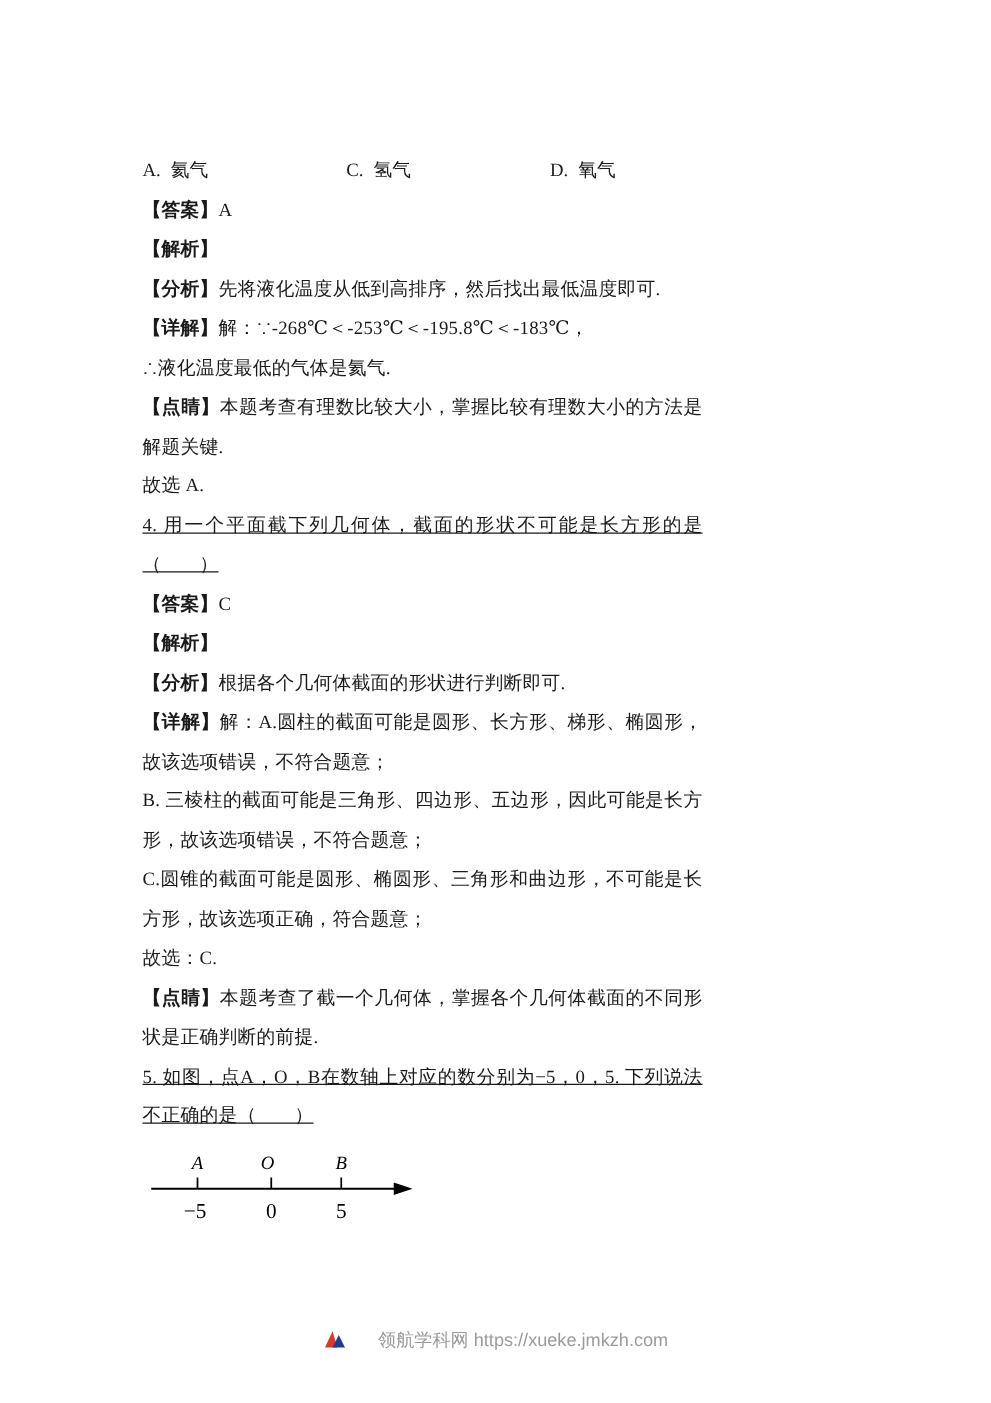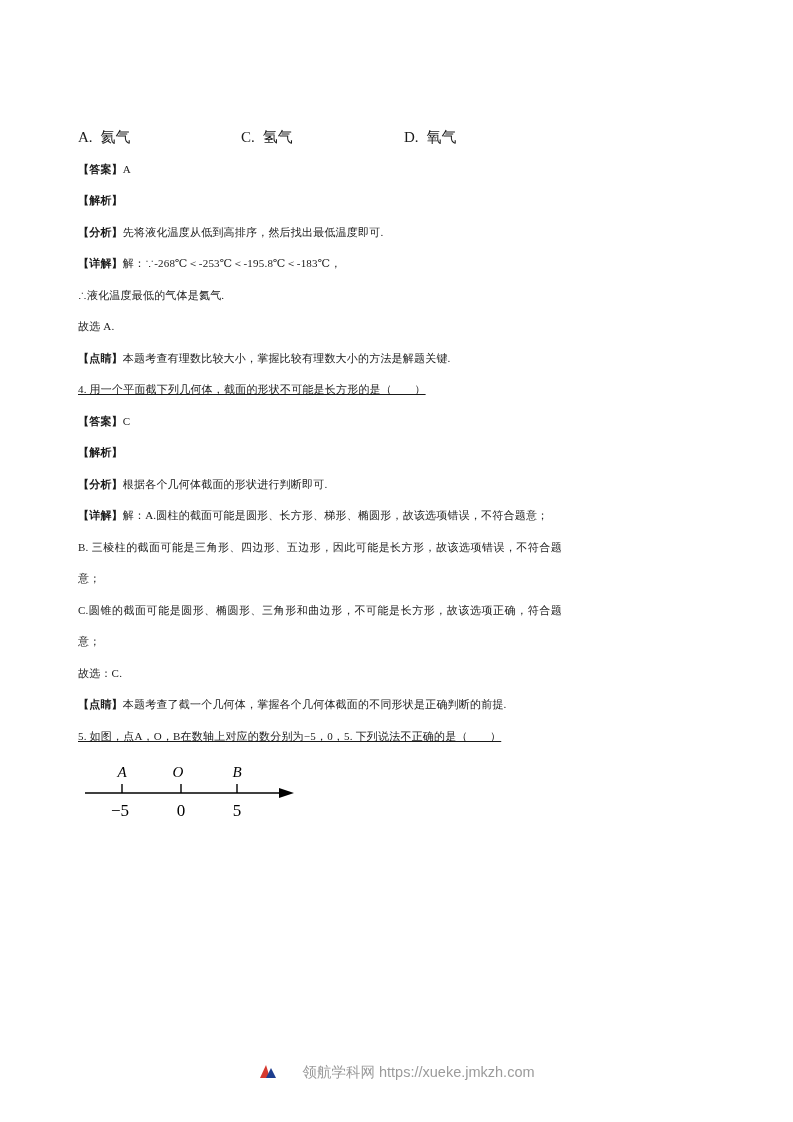--- a/index.html
+++ b/index.html
@@ -9,25 +9,25 @@
     background: #ffffff;
     color: #1a1a1a;
     font-family: "Liberation Serif", "DejaVu Serif", serif;
     position: relative;
     overflow: hidden;
   }
   .content {
     position: absolute;
     top: 0; left: 0;
     width: 670px;
-    padding: 122px 108px 0 78px;
+    padding: 122px 108px 0 114px;
   }
   p.line {
     margin: 0;
-    font-size: 11px;
+    font-size: 15px;
     line-height: 31.5px;
     text-align: justify;
     letter-spacing: 0.2px;
   }
   .tag { font-weight: 700; }
   .opts {
     display: grid;
     grid-template-columns: 163px 163px 163px 1fr;
     font-size: 15px;
     line-height: 31.5px;
@@ -61,22 +61,22 @@
     <span class="opt"><span class="ol">A.</span><span>氦气</span></span>
     <span class="opt"><span class="ol">C.</span><span>氢气</span></span>
     <span class="opt"><span class="ol">D.</span><span>氧气</span></span>
   </div>
 
   <p class="line"><span class="tag">【答案】</span><span>A</span></p>
   <p class="line"><span class="tag">【解析】</span><span></span></p>
   <p class="line"><span class="tag">【分析】</span><span>先将液化温度从低到高排序，然后找出最低温度即可.</span></p>
   <p class="line"><span class="tag">【详解】</span><span>解：∵-268℃＜-253℃＜-195.8℃＜-183℃，</span></p>
   <p class="line">∴液化温度最低的气体是氦气.</p>
+  <p class="line"><span class="tag">【点睛】</span><span>本题考查有理数比较大小，掌握比较有理数大小的方法是解题关键.</span></p>
   <p class="line">故选 A.</p>
-  <p class="line"><span class="tag">【点睛】</span><span>本题考查有理数比较大小，掌握比较有理数大小的方法是解题关键.</span></p>
 
   <p class="line qtitle">4. 用一个平面截下列几何体，截面的形状不可能是长方形的是（　　）</p>
 
 
   <p class="line"><span class="tag">【答案】</span><span>C</span></p>
   <p class="line"><span class="tag">【解析】</span><span></span></p>
   <p class="line"><span class="tag">【分析】</span><span>根据各个几何体截面的形状进行判断即可.</span></p>
   <p class="line"><span class="tag">【详解】</span><span>解：A.圆柱的截面可能是圆形、长方形、梯形、椭圆形，故该选项错误，不符合题意；</span></p>
   <p class="line">B. 三棱柱的截面可能是三角形、四边形、五边形，因此可能是长方形，故该选项错误，不符合题意；</p>
   <p class="line">C.圆锥的截面可能是圆形、椭圆形、三角形和曲边形，不可能是长方形，故该选项正确，符合题意；</p>

